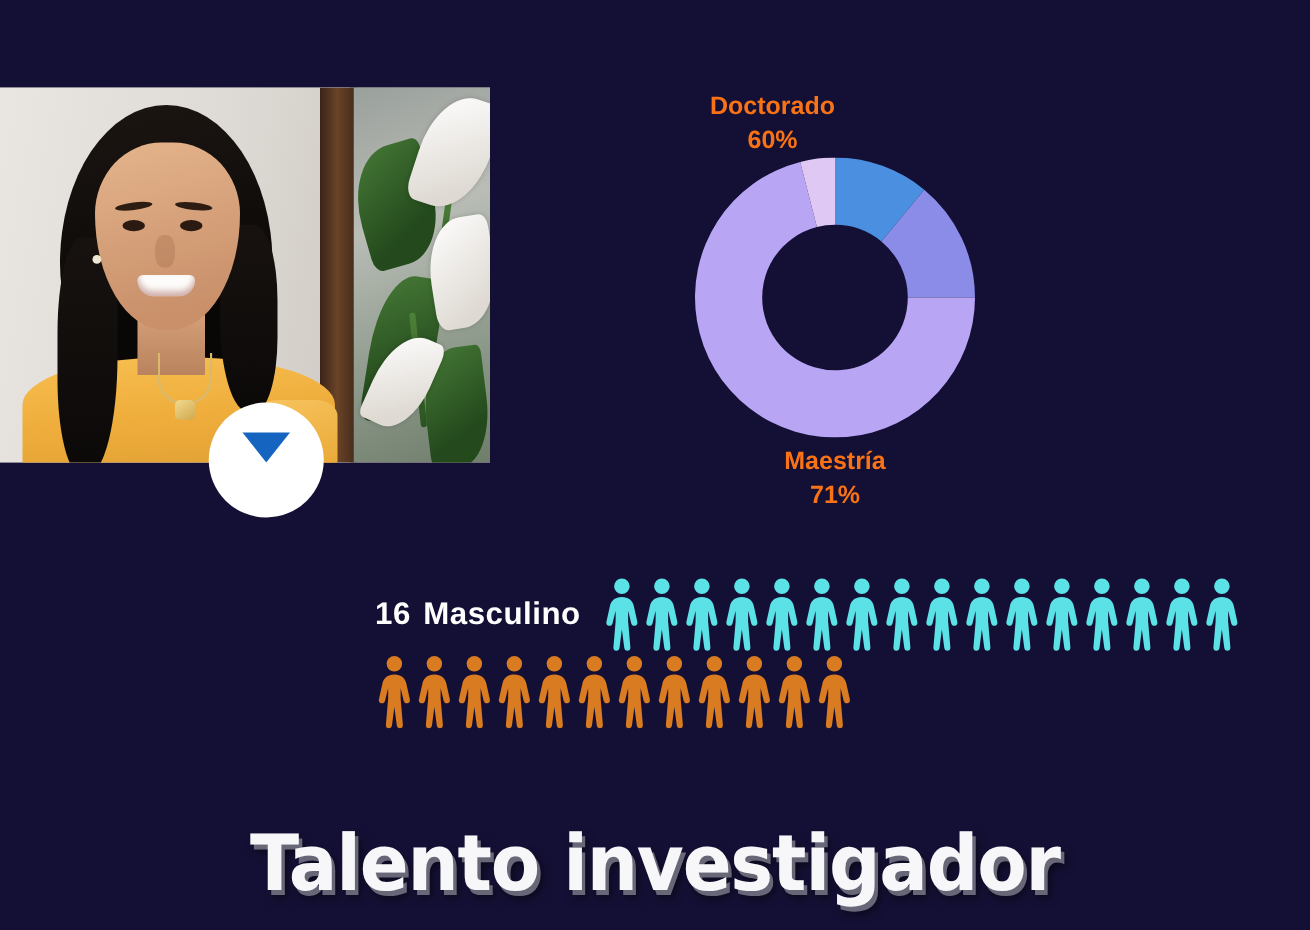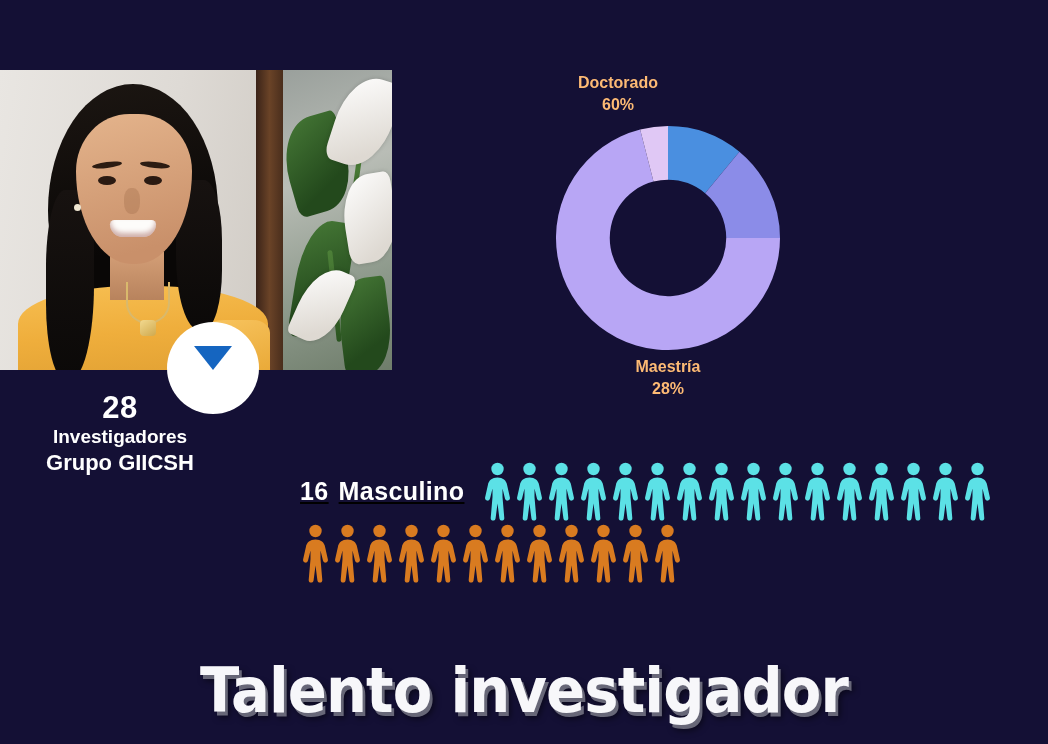--- a/index.html
+++ b/index.html
@@ -141,29 +141,29 @@
   }
   #stat-number { font-size:31px; font-weight:bold; line-height:1.05; letter-spacing:.5px; }
   #stat-caption { font-size:19px; font-weight:bold; line-height:1.25; }
   #stat-group { font-size:22px; font-weight:bold; line-height:1.4; }
 
   
   #donut-wrap { position:absolute; left:556px; top:126px; width:224px; height:224px; }
   #donut-svg { display:block; width:224px; height:224px; }
 
   .donut-label {
-    position:absolute; color:#fdba74; font-weight:bold; font-size:16px;
+    position:absolute; color:#f97316; font-weight:bold; font-size:20px;
     text-align:center; line-height:1.35; white-space:nowrap;
   }
   #label-doctorado { left:498px; top:72px; width:240px; }
   #label-especializacion { left:718px; top:92px; width:260px; }
   #label-maestria { left:548px; top:356px; width:240px; }
 
   
-  #gender-block { position:absolute; left:300px; top:460px; width:720px;text-decoration:underline; }
+  #gender-block { position:absolute; left:300px; top:460px; width:720px; }
   .gender-row { display:flex; align-items:center; height:62px; }
   .gender-text {
     width:182px; text-align:right; color:#ffffff;
     font-size:25px; font-weight:bold; white-space:nowrap;
     padding-right:18px; letter-spacing:.4px;
   }
   .gender-text .gnum { margin-right:10px; }
   .people { display:flex; align-items:flex-end; gap:1px; }
   .person { width:31px; height:60px; display:block; }
 
@@ -211,44 +211,39 @@
     <div class="ph-mouth"></div>
     <div class="ph-earring"></div>
     <div class="ph-chain"></div>
     <div class="ph-pendant"></div>
   </div>
 
   <div id="play-circle">
     <div id="play-tri"></div>
   </div>
 
-  <div id="stats-block">
-    <div id="stat-number">28</div>
-    <div id="stat-caption">Investigadores</div>
-    <div id="stat-group">Grupo GIICSH</div>
-  </div>
 
   <div id="donut-wrap">
     <svg id="donut-svg" viewBox="0 0 224 224">
       <g id="donut-slices">
           <path d="M 112 0 A 112 112 0 0 1 183.39148685185324 25.702516809111614 L 149.1235731629637 67.12530874073803 A 58.24 58.24 0 0 0 112 53.76 Z" fill="#4a8fe0"></path>
           <path d="M 183.39148685185324 25.702516809111614 A 112 112 0 0 1 224 112.00000000000001 L 170.24 112.00000000000001 A 58.24 58.24 0 0 0 149.1235731629637 67.12530874073803 Z" fill="#8b8ce8"></path>
           <path d="M 224 112.00000000000001 A 112 112 0 1 1 84.1467326375362 3.5186859535933337 L 97.51630097151883 55.58971669586853 A 58.24 58.24 0 1 0 170.24 112.00000000000001 Z" fill="#b8a6f5"></path>
           <path d="M 84.1467326375362 3.5186859535933337 A 112 112 0 0 1 111.99999999999999 0 L 111.99999999999999 53.76 A 58.24 58.24 0 0 0 97.51630097151883 55.58971669586853 Z" fill="#e0c8f5"></path>
         </g>
     </svg>
   </div>
 
   <div class="donut-label" id="label-doctorado">
     <span>Doctorado</span><br>
     <span>60%</span>
   </div>
   <div class="donut-label" id="label-maestria">
     <span>Maestría</span><br>
-    <span>28%</span>
+    <span>71%</span>
   </div>
 
   <div id="gender-block">
     <div class="gender-row">
       <div class="gender-text">
         <span class="gnum">16</span><span>Masculino</span>
       </div>
       <div class="people" id="people-masculino">
           <svg viewBox="0 0 30 60" class="person">
             <circle cx="15" cy="8" r="6.2" fill="#5ce1e6"></circle>

